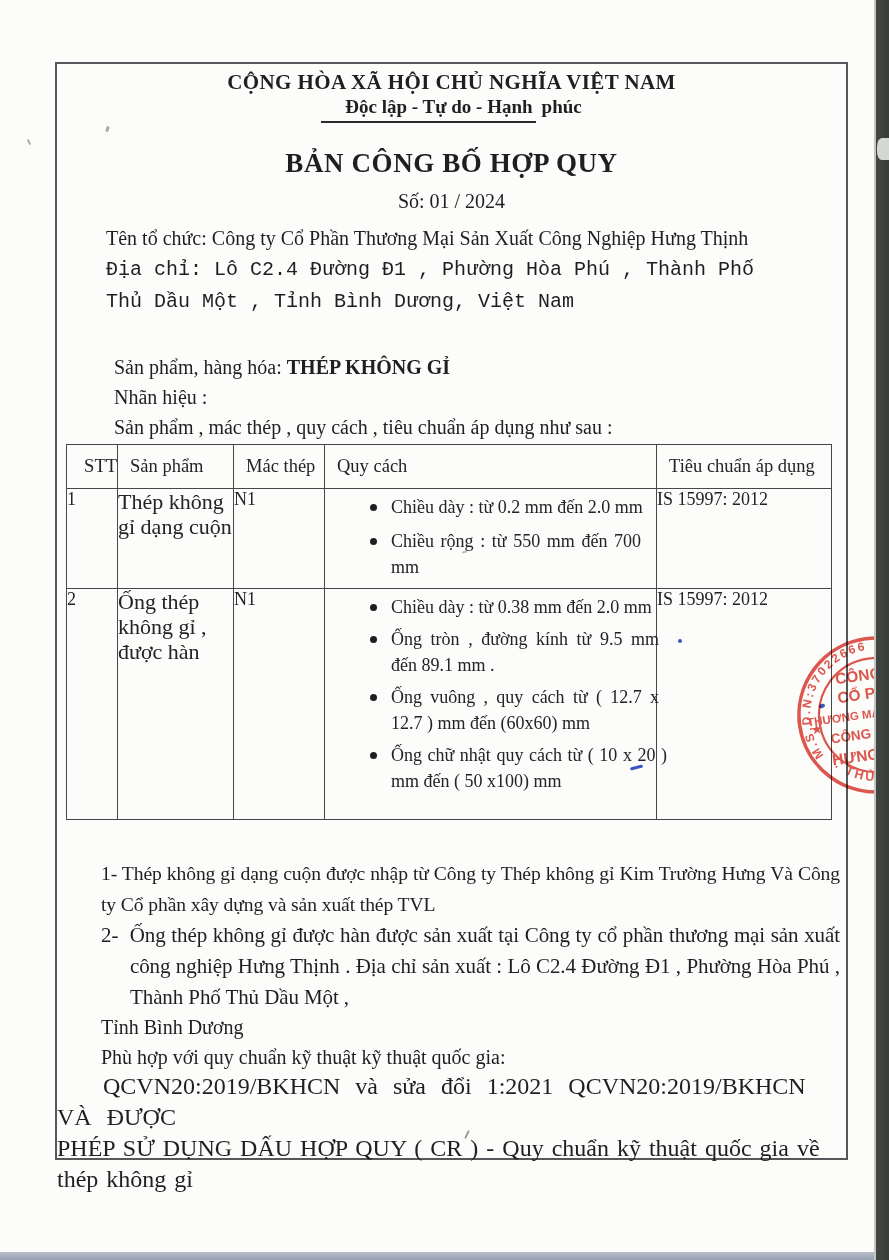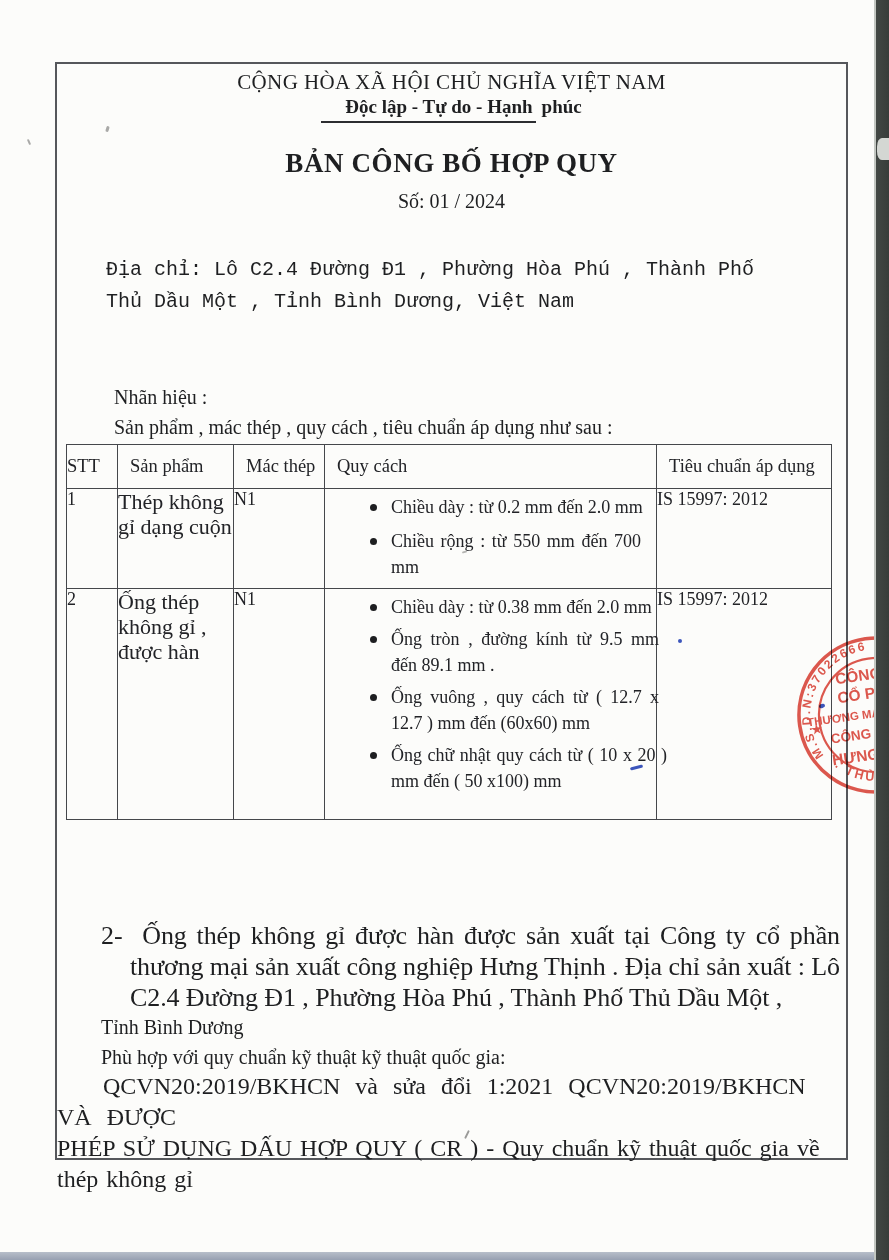--- a/index.html
+++ b/index.html
@@ -12,21 +12,21 @@
     position:relative;width:889px;height:1260px;overflow:hidden;
     background:#fcfcfa;color:#1e1f21;
   }
   
   .frame{
     position:absolute;left:55px;top:62px;width:793px;height:1098px;
     border:2px solid #55575b;background:transparent;box-sizing:border-box;
   }
   .abs{position:absolute;}
   .center{text-align:center;}
-  .hdr1{left:55px;top:70px;width:793px;font-size:21px;font-weight:normal;letter-spacing:.4px;}
+  .hdr1{left:55px;top:70px;width:793px;font-size:21px;font-weight:bold;letter-spacing:.4px;}
   .hdr2{left:55px;top:96px;width:793px;font-size:19px;font-weight:bold;}
   .motto-u{border-bottom:2px solid #2c2d30;padding:0 3px 3px 24px;display:inline-block;}
   .motto-t{padding-left:6px;}
   .doc-title{left:55px;top:148px;width:793px;font-size:27px;font-weight:bold;letter-spacing:.6px;}
   .doc-no{left:55px;top:190px;width:793px;font-size:20px;}
   .p{font-size:20px;line-height:32px;}
   .org{left:106px;top:222px;width:700px;}
   .addr{left:106px;top:254px;width:692px;font-family:Liberation Mono, monospace;}
   .phone{left:106px;top:320px;width:400px;}
   .prod{left:114px;top:351px;width:700px;}
@@ -38,21 +38,21 @@
   table.spec{
     position:absolute;left:66px;top:444px;width:765px;
     border-collapse:collapse;table-layout:fixed;
     font-size:18px;color:#222327;
   }
   table.spec td,table.spec th{
     border:1.6px solid #45474b;vertical-align:top;
     padding:0;font-weight:normal;text-align:left;
   }
   table.spec th{height:43px;vertical-align:middle;font-size:18.5px;padding-left:12px;}
-  table.spec th.c{text-align:left;padding-left:0;}
+  table.spec th.c{text-align:right;padding-left:0;}
   td.stt{text-align:center;padding-top:7px;font-size:18px;}
   td.mac{text-align:center;padding-top:7px;}
   td.sp{padding:7px 10px 0 13px;text-align:justify;font-size:22px;line-height:25px;font-family:Liberation Serif, serif;}
   td.tc{padding:7px 6px 0 12px;font-size:18px;}
   td.qc{padding:0;}
   tr.r1{height:96px;} tr.r2{height:231px;}
   ul.qlist{list-style:none;margin:0;padding:5px 0 0 0;}
   ul.qlist li{
     position:relative;margin:0 0 6px 38px;padding-left:28px;
     width:268px;text-align:justify;font-size:18px;line-height:26px;
@@ -60,21 +60,21 @@
   ul.qlist li.narrow{width:250px;}
   ul.qlist li.wide{width:276px;}
   ul.qlist li::before{
     content:"";position:absolute;left:7px;top:10px;width:7px;height:7px;
     border-radius:50%;background:#1d1e20;
   }
   tr.r1 ul.qlist li{margin-bottom:8px;}
 
   
   .note1{left:101px;top:858px;width:739px;text-align:justify;font-size:19.6px;line-height:31px;letter-spacing:-.1px;}
-  .note2{left:101px;top:920px;width:739px;text-align:justify;font-size:26px;line-height:31px;letter-spacing:-.1px;
+  .note2{left:101px;top:920px;width:739px;text-align:justify;font-size:21px;line-height:31px;letter-spacing:-.1px;
          padding-left:29px;text-indent:-29px;box-sizing:border-box;}
   .prov{left:101px;top:1011px;width:400px;}
   .conf{left:101px;top:1041px;width:600px;}
   .reg{left:57px;top:1071px;width:782px;font-size:24px;line-height:31px;}
   .reg .l1{display:block;text-indent:46px;word-spacing:9px;}
   .reg .l2{display:block;word-spacing:2px;}
 
   
   .stamp{
     position:absolute;left:791px;top:630px;width:170px;height:170px;
@@ -113,22 +113,26 @@
 
   <div class="abs center hdr1">CỘNG HÒA XÃ HỘI CHỦ NGHĨA VIỆT NAM</div>
 
   <div class="abs center hdr2">
     <span class="motto-u">Độc lập - Tự do - Hạnh</span><span class="motto-t">phúc</span>
   </div>
 
   <div class="abs center doc-title">BẢN CÔNG BỐ HỢP QUY</div>
   <div class="abs center doc-no">Số: 01 / 2024</div>
 
+  <div class="abs p org">Tên tổ chức: Công ty Cổ Phần Thương Mại Sản Xuất Công Nghiệp Hưng Thịnh</div>
   <div class="abs p addr">Địa chỉ: Lô C2.4 Đường Đ1 , Phường Hòa Phú , Thành Phố Thủ Dầu Một , Tỉnh Bình Dương, Việt Nam</div>
 
+  <div class="abs p prod">
+    <span>Sản phẩm, hàng hóa: </span><b>THÉP KHÔNG GỈ</b>
+  </div>
   <div class="abs p intro">Sản phẩm , mác thép , quy cách , tiêu chuẩn áp dụng như sau :</div>
   <div class="abs p brand">Nhãn hiệu :</div>
 
   <table class="spec">
     <colgroup>
       <col style="width:51px">
         <col style="width:116px">
         <col style="width:91px">
         <col style="width:332px">
         <col style="width:175px">
@@ -163,20 +167,21 @@
           <li>Ống tròn , đường kính từ 9.5 mm đến 89.1 mm .</li>
           <li>Ống vuông , quy cách từ ( 12.7 x 12.7 ) mm đến (60x60) mm</li>
           <li class="wide">Ống chữ nhật quy cách từ ( 10 x 20 ) mm đến ( 50 x100) mm</li>
         </ul>
       </td>
       <td class="tc">IS 15997: 2012</td>
     </tr>
   </tbody>
     </table>
 
+  <div class="abs note1">1-  Thép không gỉ dạng cuộn được nhập từ Công ty Thép không gỉ Kim Trường Hưng Và Công ty Cổ phần xây dựng và sản xuất thép TVL</div>
   <div class="abs note2">
     <span>2-</span>&nbsp;&nbsp;<span>Ống thép không gỉ được hàn được sản xuất tại Công ty cổ phần thương mại sản xuất công nghiệp Hưng Thịnh . Địa chỉ sản xuất : Lô C2.4 Đường Đ1 , Phường Hòa Phú , Thành Phố Thủ Dầu Một ,</span>
   </div>
   <div class="abs p prov">Tỉnh Bình Dương</div>
   <div class="abs p conf">Phù hợp với quy chuẩn kỹ thuật kỹ thuật quốc gia:</div>
   <div class="abs reg">
     <span class="l1">QCVN20:2019/BKHCN và sửa đổi 1:2021 QCVN20:2019/BKHCN VÀ ĐƯỢC</span>
     <span class="l2">PHÉP SỬ DỤNG DẤU HỢP QUY ( CR ) -  Quy chuẩn kỹ thuật quốc gia về thép không gỉ</span>
   </div>
 

